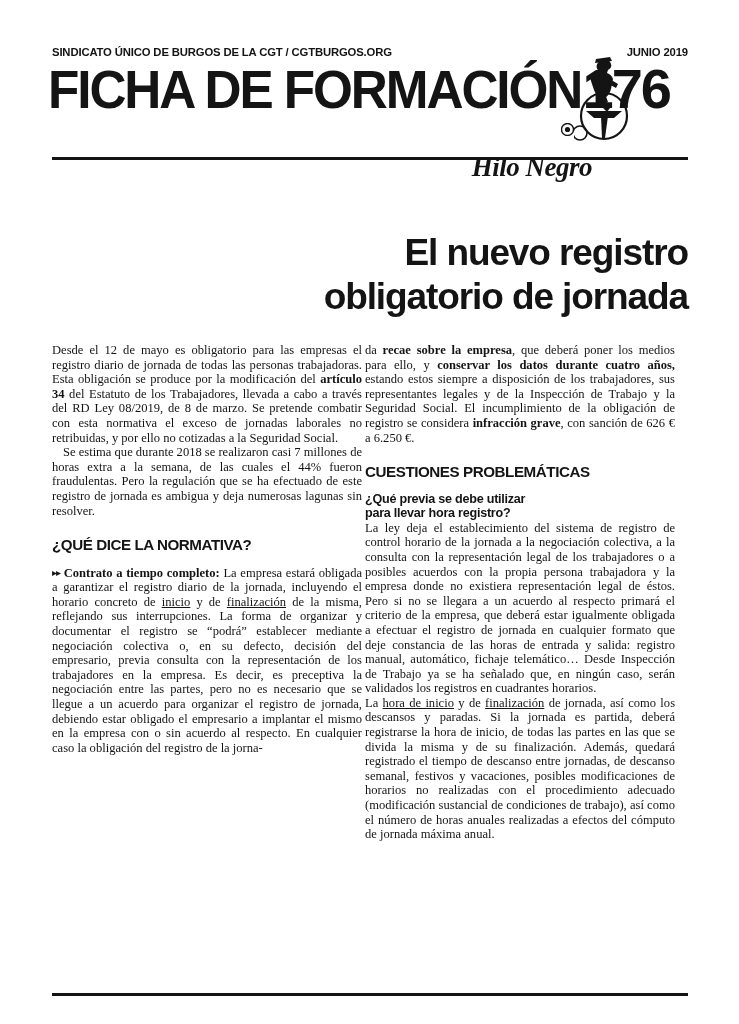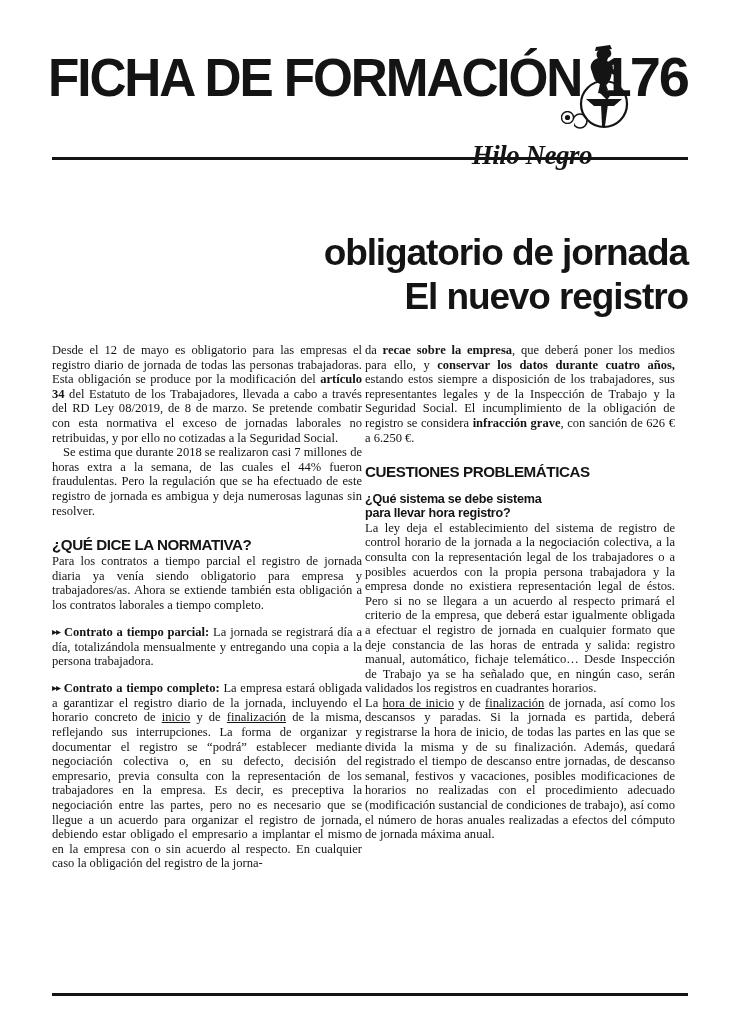--- a/index.html
+++ b/index.html
@@ -58,21 +58,21 @@
     font-size: 54px;
     line-height: 54px;
     letter-spacing: -2.2px;
     transform: scaleX(0.95);
     transform-origin: left top;
     color: #141414;
     white-space: nowrap;
   }
   .masthead-number {
     position: absolute;
-    right: 0;
+    right: 18px;
     top: -3px;
     font-family: "Liberation Sans", sans-serif;
     font-weight: bold;
     font-size: 56px;
     line-height: 56px;
     letter-spacing: -2px;
     color: #141414;
   }
   .masthead-sub {
     position: absolute;
@@ -193,20 +193,24 @@
     vertical-align: 1px;
   }
 </style>
 </head>
 <body>
 
 <div class="page">
 
   <div class="masthead">
 
+    <div class="masthead-top">
+      <span class="masthead-issuer">SINDICATO ÚNICO DE BURGOS DE LA CGT / CGTBURGOS.ORG</span>
+      <span class="masthead-date">JUNIO 2019</span>
+    </div>
 
     <div class="masthead-main">
       <span class="masthead-title">FICHA DE FORMACIÓN</span>
 
       <span class="logo-emblem">
         <svg viewBox="0 0 56 86" width="56" height="86" aria-hidden="true">
           <g fill="#141414">
 
             <path d="M27 4 c4 -2 9 0 10 4 c1 3 -1 5 -3 6 l-1 3 c3 1 5 3 6 6 l-2 10 c-1 4 -3 7 -6 9 l-2 8 l-5 -1 l2 -9 c-3 -1 -5 -3 -6 -6 l-3 -9 c-1 -4 1 -8 5 -10 l2 -1 c-2 -2 -2 -6 1 -8 z"></path>
 
@@ -238,49 +242,47 @@
 
       <span class="masthead-number">176</span>
 
       <span class="masthead-sub">Hilo Negro</span>
     </div>
   </div>
 
   <div class="rule-top"></div>
 
   <h1 class="headline">
+    <span class="hl-line">El nuevo registro</span>
     <span class="hl-line">obligatorio de jornada</span>
-    <span class="hl-line">El nuevo registro</span>
   </h1>
 
   <div class="columns">
 
     <div class="col">
 
       <p><span>Desde el 12 de mayo es obligatorio para las empresas el registro diario de jornada de todas las personas trabajadoras. Esta obligación se produce por la modificación del </span><b>artículo 34</b><span> del Estatuto de los Trabajadores, llevada a cabo a través del RD Ley 08/2019, de 8 de marzo. Se pretende combatir con esta normativa el exceso de jornadas laborales no retribuidas, y por ello no cotizadas a la Seguridad Social.</span></p>
 
       <p class="indent">Se estima que durante 2018 se realizaron casi 7 millones de horas extra a la semana, de las cuales el 44% fueron fraudulentas. Pero la regulación que se ha efectuado de este registro de jornada es ambigua y deja numerosas lagunas sin resolver.</p>
 
       <h2 class="section-head gap">¿QUÉ DICE LA NORMATIVA?</h2>
 
-      <p>Para los contratos a tiempo parcial el registro de jornada diaria ya venía siendo obligatorio para empresa y trabajadores/as. Ahora se extiende también esta obligación a los contratos laborales a tiempo completo.</p>
-
-      <p class="space-before"><span class="marker">▸▸</span> <b>Contrato a tiempo parcial:</b><span> La jornada se registrará día a día, totalizándola mensualmente y entregando una copia a la persona trabajadora.</span></p>
+
 
       <p class="space-before"><span class="marker">▸▸</span> <b>Contrato a tiempo completo:</b><span> La empresa estará obligada a garantizar el registro diario de la jornada, incluyendo el horario concreto de </span><span class="bu">inicio</span><span> y de </span><span class="bu">finalización</span><span> de la misma, reflejando sus interrupciones. La forma de organizar y documentar el registro se “podrá” establecer mediante negociación colectiva o, en su defecto, decisión del empresario, previa consulta con la representación de los trabajadores en la empresa. Es decir, es preceptiva la negociación entre las partes, pero no es necesario que se llegue a un acuerdo para organizar el registro de jornada, debiendo estar obligado el empresario a implantar el mismo en la empresa con o sin acuerdo al respecto. En cualquier caso la obligación del registro de la jorna-</span></p>
 
     </div>
 
     <div class="col">
 
       <p><span>da </span><b>recae sobre la empresa</b><span>, que deberá poner los medios para ello, y </span><b>conservar los datos durante cuatro años,</b><span> estando estos siempre a disposición de los trabajadores, sus representantes legales y de la Inspección de Trabajo y la Seguridad Social. El incumplimiento de la obligación de registro se considera </span><b>infracción grave</b><span>, con sanción de 626 € a 6.250 €.</span></p>
 
       <h2 class="section-head gap">CUESTIONES PROBLEMÁTICAS</h2>
 
-      <h3 class="sub-head gap"><span>¿Qué sistema se debe sistema</span><br><span>para llevar hora registro?</span></h3>
+      <h3 class="sub-head gap"><span>¿Qué previa se debe utilizar</span><br><span>para llevar hora registro?</span></h3>
 
       <p>La ley deja el establecimiento del sistema de registro de control horario de la jornada a la negociación colectiva, a la consulta con la representación legal de los trabajadores o a posibles acuerdos con la propia persona trabajadora y la empresa donde no existiera representación legal de éstos. Pero si no se llegara a un acuerdo al respecto primará el criterio de la empresa, que deberá estar igualmente obligada a efectuar el registro de jornada en cualquier formato que deje constancia de las horas de entrada y salida: registro manual, automático, fichaje telemático… Desde Inspección de Trabajo ya se ha señalado que, en ningún caso, serán validados los registros en cuadrantes horarios.</p>
 
 
       <p><span>La </span><span class="bu">hora de inicio</span><span> y de </span><span class="bu">finalización</span><span> de jornada, así como los descansos y paradas. Si la jornada es partida, deberá registrarse la hora de inicio, de todas las partes en las que se divida la misma y de su finalización. Además, quedará registrado el tiempo de descanso entre jornadas, de descanso semanal, festivos y vacaciones, posibles modificaciones de horarios no realizadas con el procedimiento adecuado (modificación sustancial de condiciones de trabajo), así como el número de horas anuales realizadas a efectos del cómputo de jornada máxima anual.</span></p>
 
     </div>
   </div>
 
   <div class="rule-bottom"></div>

